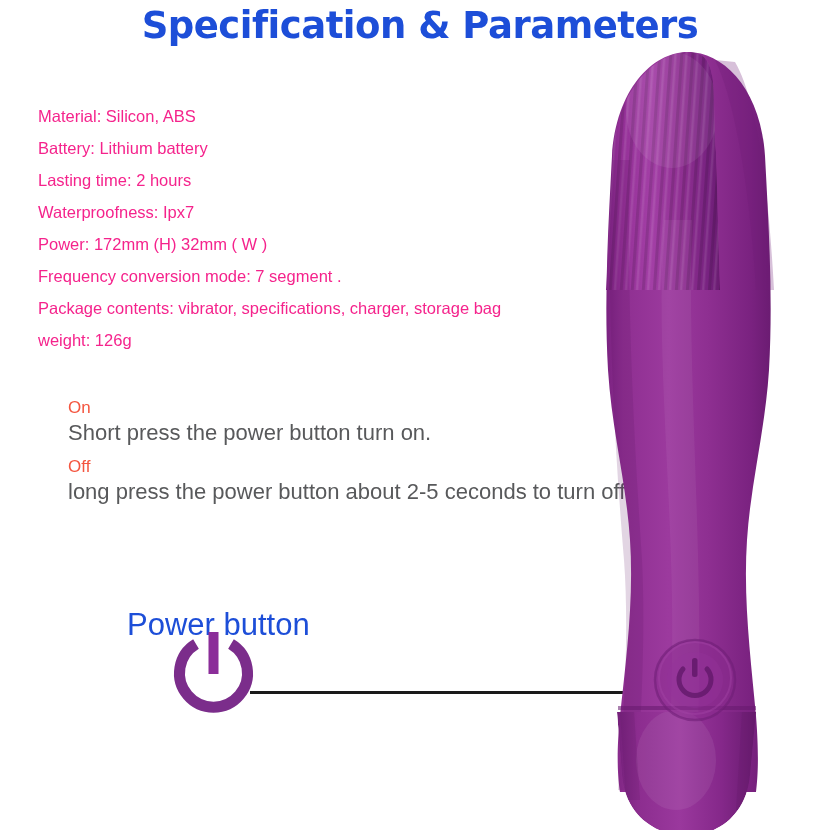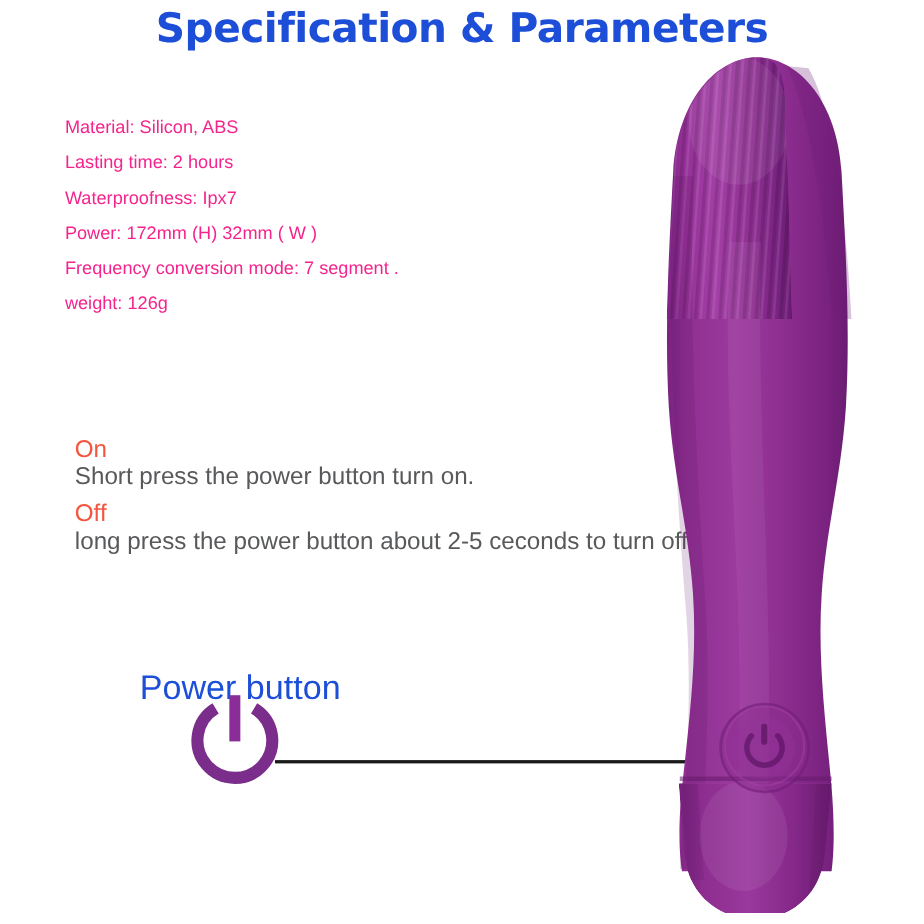--- a/index.html
+++ b/index.html
@@ -32,39 +32,38 @@
     color: #1d4ed8;
     white-space: nowrap;
   }
 
   
   #spec-list {
     position: absolute;
     left: 38px;
     top: 100px;
     width: 560px;
-    margin-left: 21px;
   }
   .spec-line {
     font-size: 16.5px;
     color: #F5238C;
     line-height: 32px;
     white-space: nowrap;
   }
 
   
   #instructions {
     position: absolute;
     left: 68px;
     top: 396px;
     width: 560px;
   }
   .instr-block { margin-bottom: 9px; }
   .instr-heading {
-    font-size: 22px;
+    font-size: 17px;
     color: #F4553F;
     line-height: 24px;
     white-space: nowrap;
   }
   .instr-body {
     font-size: 22px;
     color: #58595B;
     line-height: 26px;
     white-space: nowrap;
   }
@@ -105,24 +104,26 @@
 </style>
 </head>
 <body>
 
 <div id="page">
 
   <div id="title">Specification &amp; Parameters</div>
 
   <div id="spec-list">
     <div class="spec-line">Material: Silicon, ABS</div>
+    <div class="spec-line">Battery: Lithium battery</div>
     <div class="spec-line">Lasting time: 2 hours</div>
     <div class="spec-line">Waterproofness: Ipx7</div>
     <div class="spec-line">Power: 172mm (H) 32mm ( W )</div>
     <div class="spec-line">Frequency conversion mode: 7 segment .</div>
+    <div class="spec-line">Package contents: vibrator, specifications, charger, storage bag</div>
     <div class="spec-line">weight: 126g</div>
   </div>
 
   <div id="instructions">
     <div class="instr-block">
       <div class="instr-heading">On</div>
       <div class="instr-body">Short press the power button turn on.</div>
     </div>
     <div class="instr-block">
       <div class="instr-heading">Off</div>

